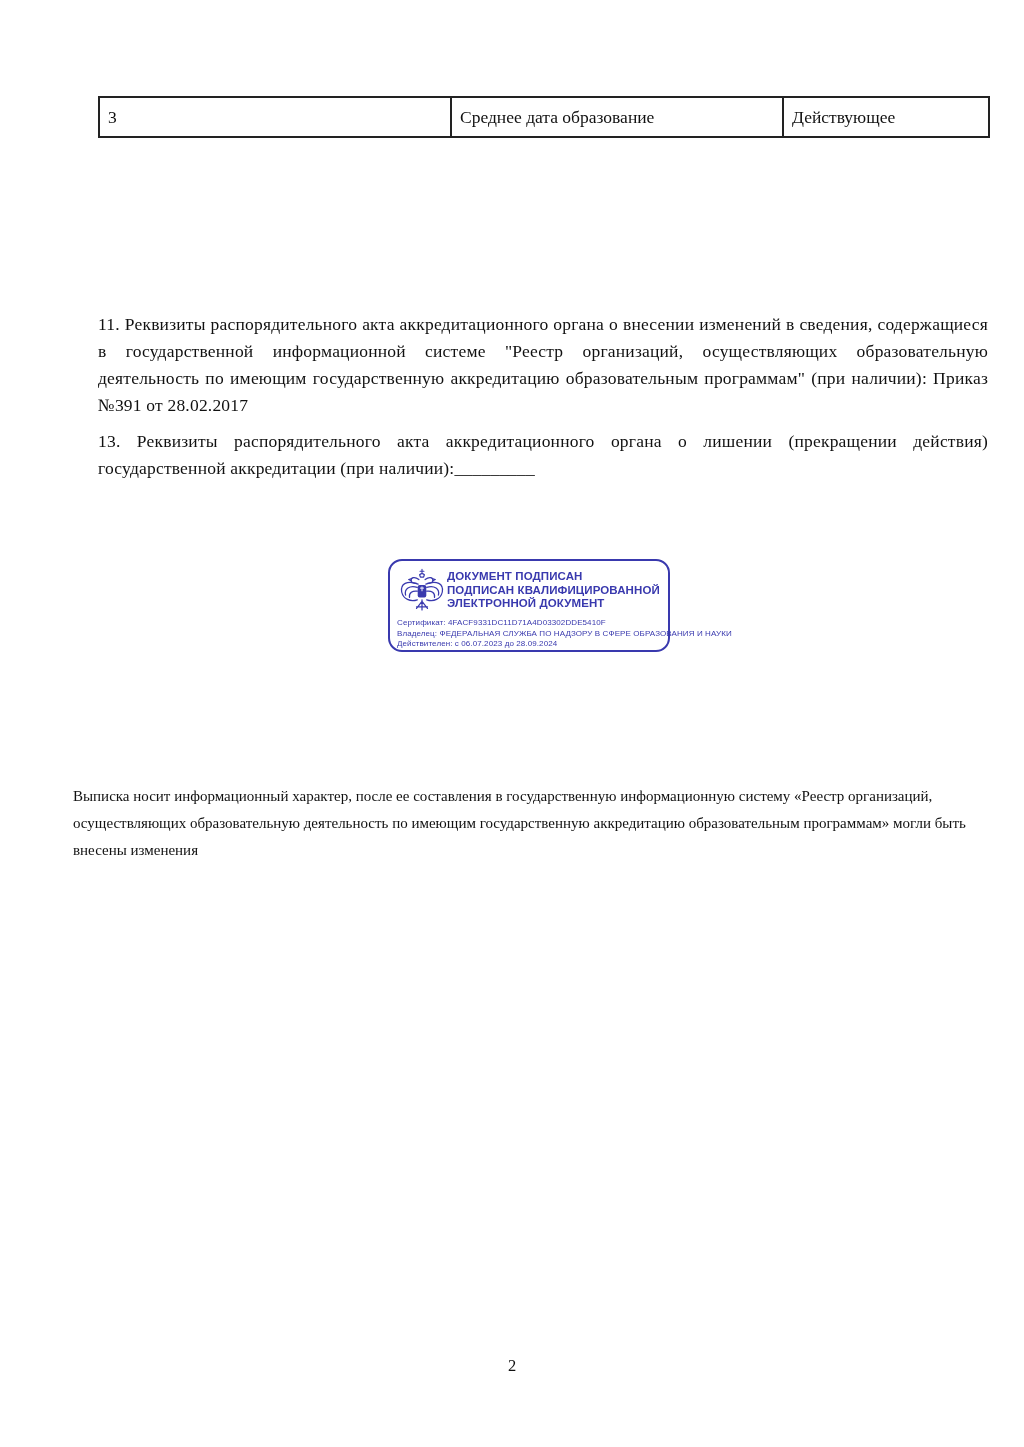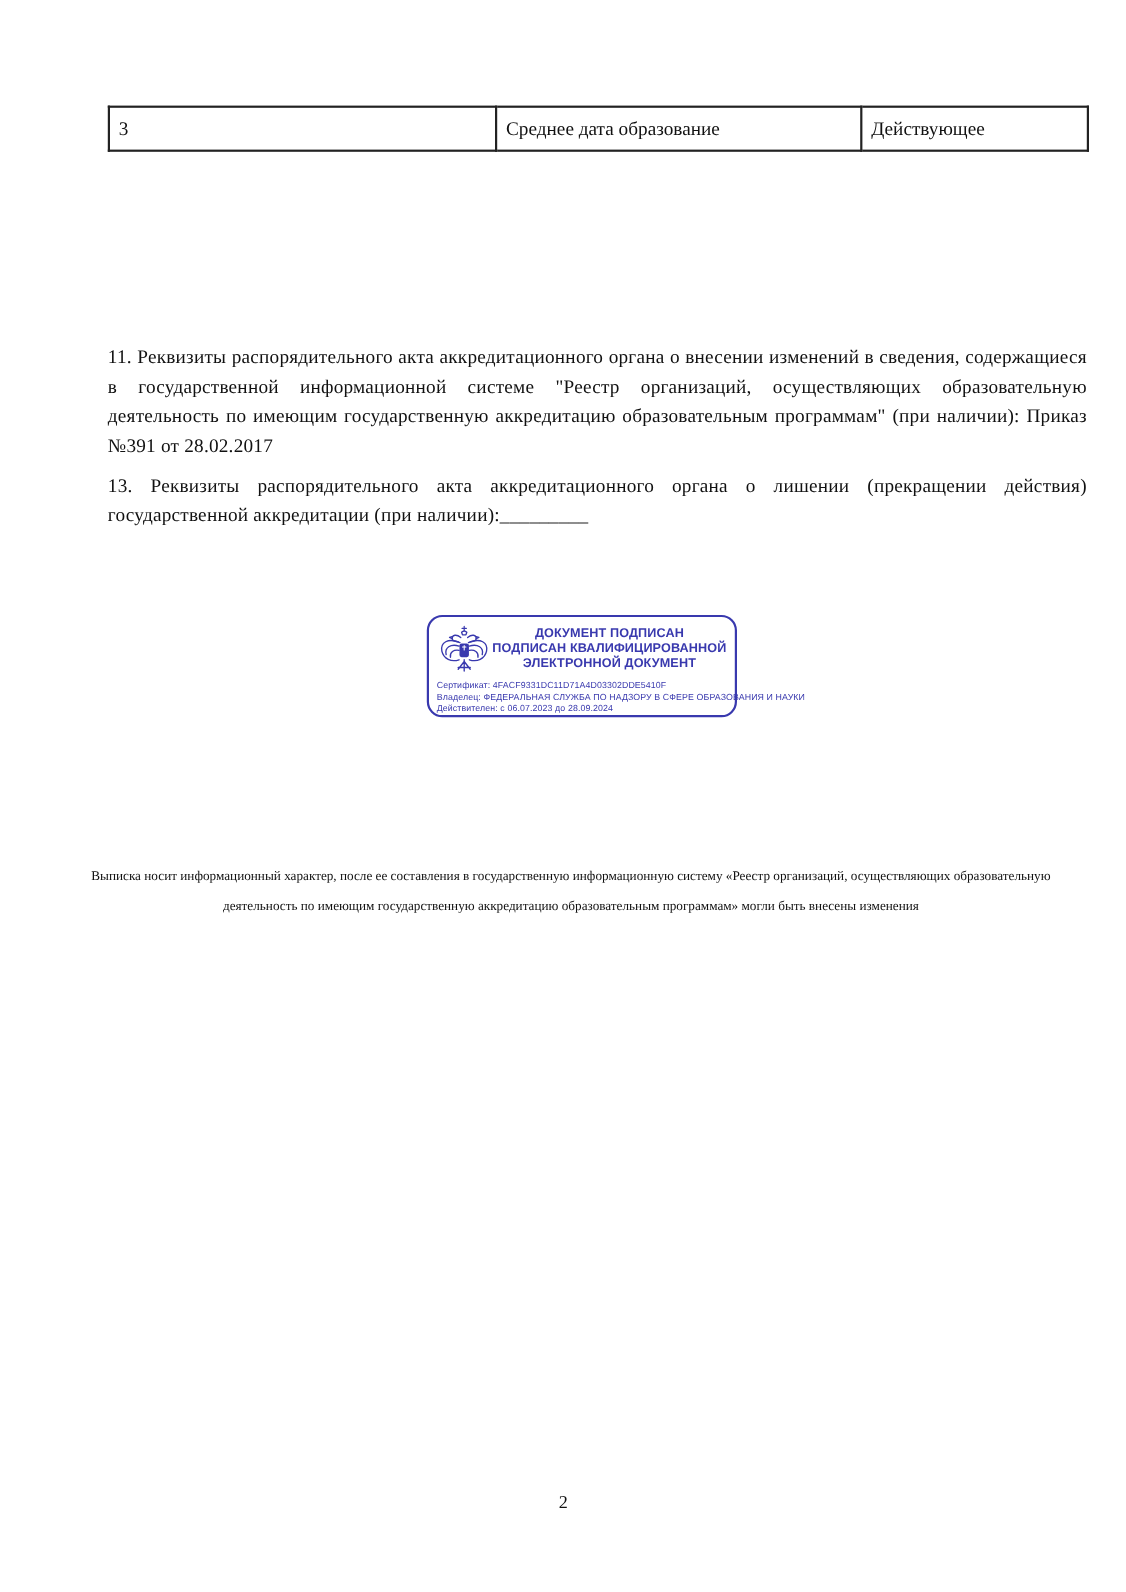--- a/index.html
+++ b/index.html
@@ -68,43 +68,42 @@
   }
   .eagle {
     flex: 0 0 50px;
     width: 50px;
     height: 52px;
     display: inline-block;
   }
   .eagle svg { width: 100%; height: 100%; }
   .stamp-title {
     flex: 1;
-    text-align: center;
     font-weight: bold;
     font-size: 11.5px;
     line-height: 13.5px;
     padding-top: 4px;
     letter-spacing: 0.1px;
   }
   .stamp-meta {
     margin-top: 0;
     font-size: 8px;
     line-height: 10.5px;
     white-space: nowrap;
     letter-spacing: 0.1px;
   }
 
   
   .footer-note {
     position: absolute;
-    left: 56px;
+    left: 73px;
     top: 783px;
     width: 926px;
-    text-align: center;
-    font-size: 12px;
+    text-align: left;
+    font-size: 15px;
     line-height: 27px;
   }
 
   
   .page-number {
     position: absolute;
     left: 0;
     top: 1356px;
     width: 1024px;
     text-align: center;

